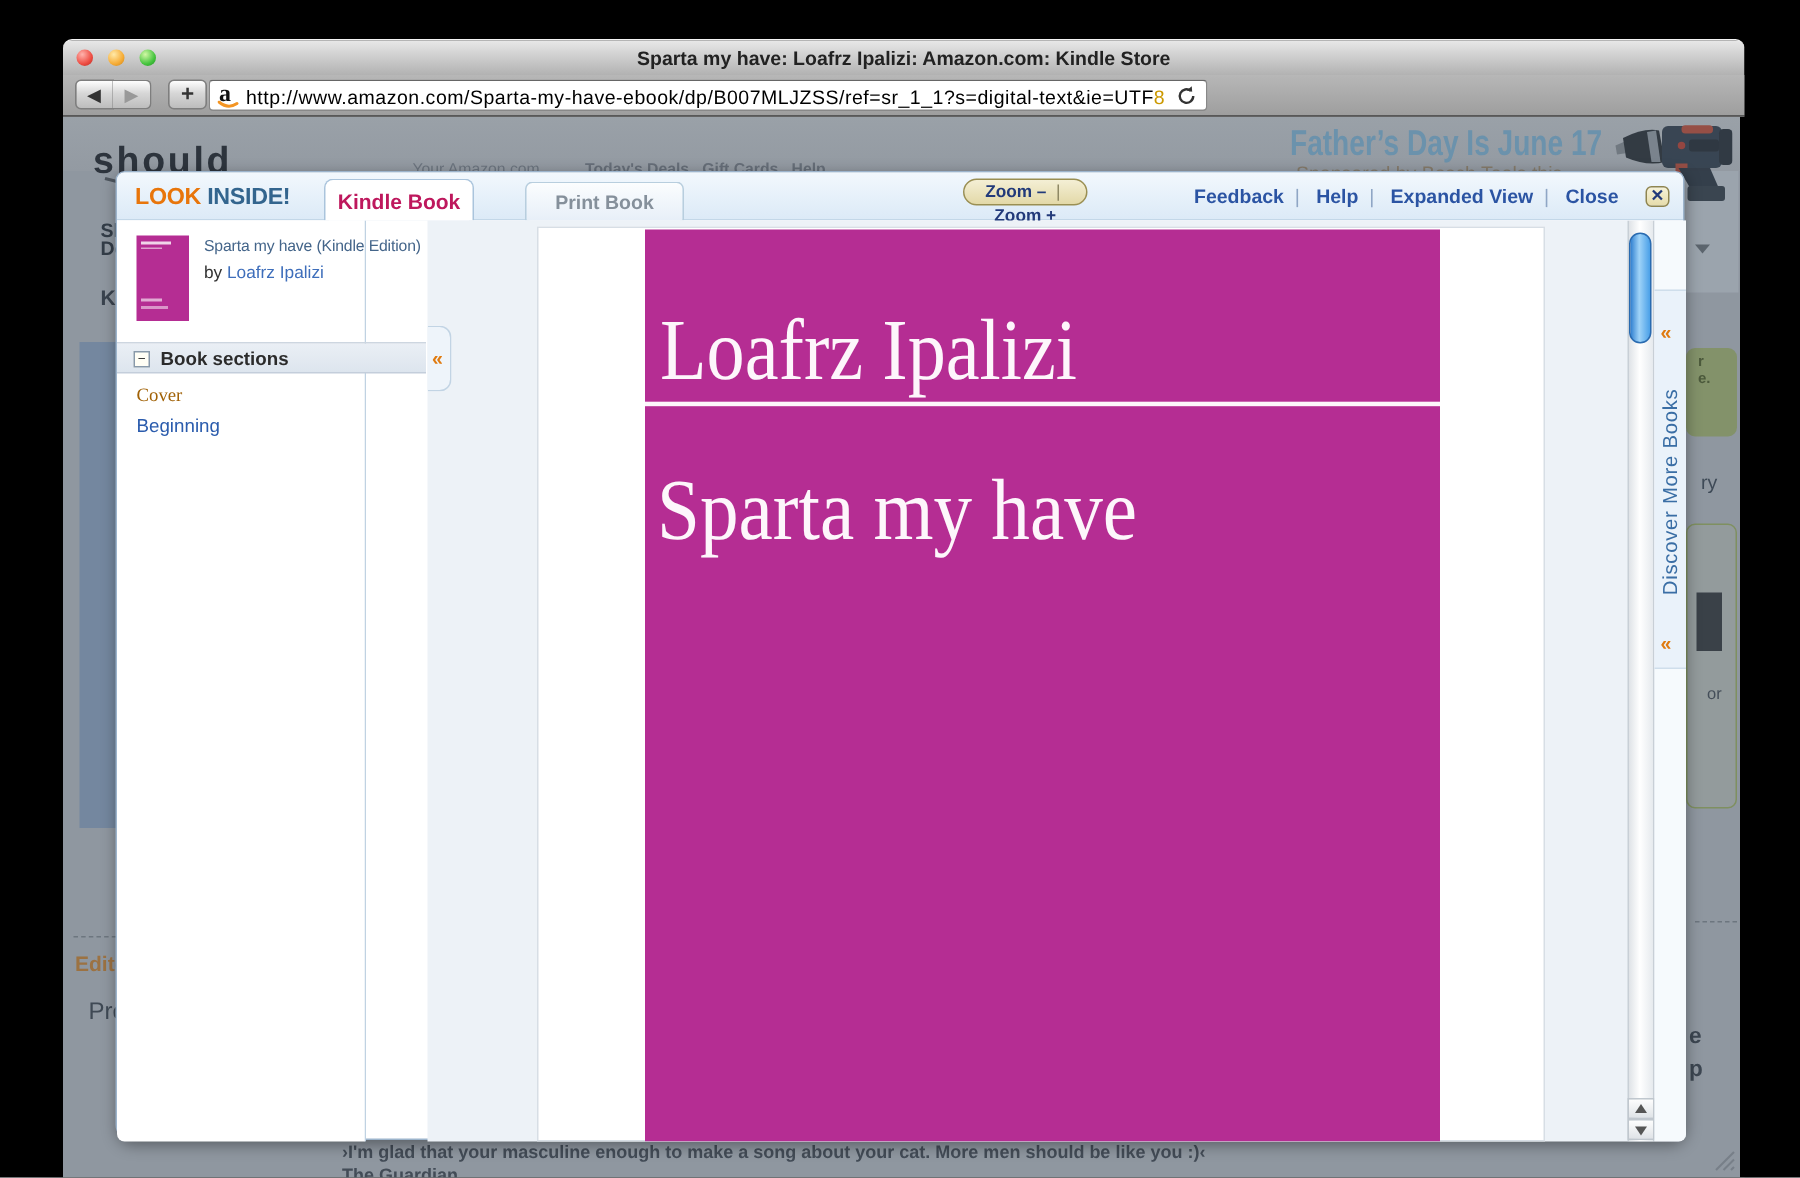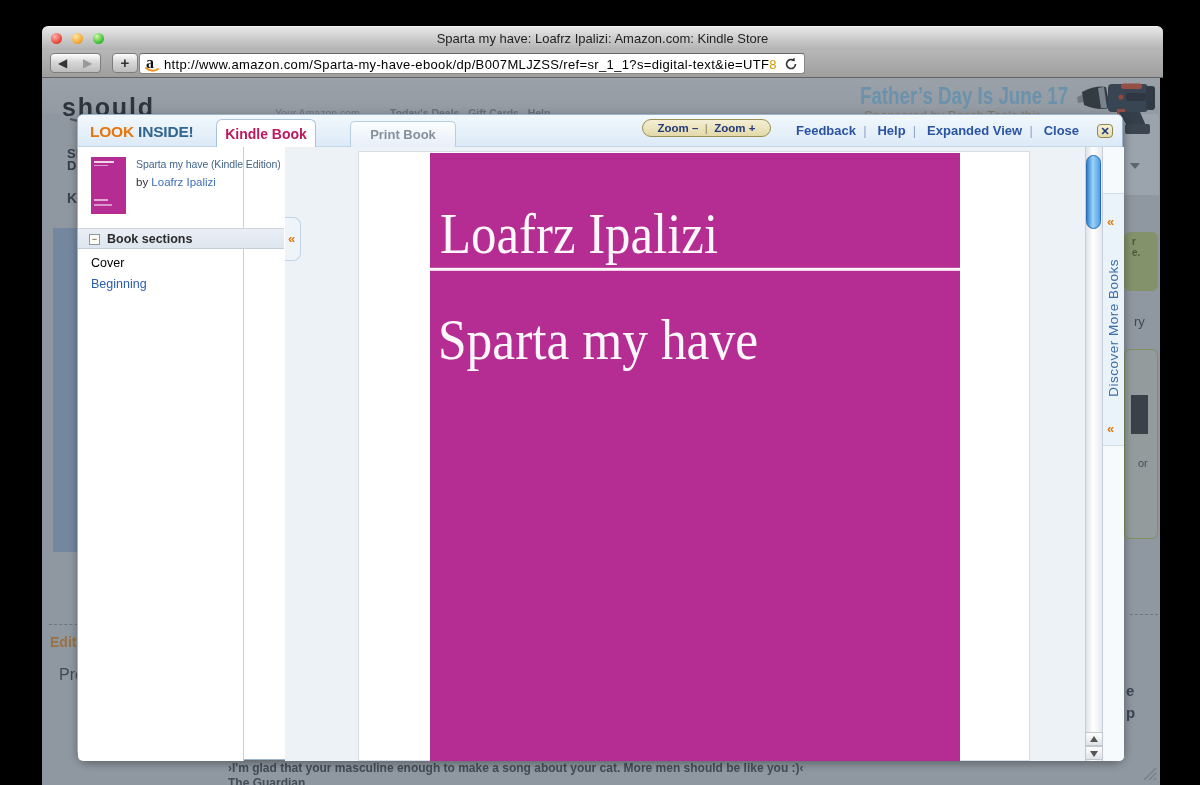--- a/index.html
+++ b/index.html
@@ -2,21 +2,21 @@
 <html><head>
 <meta charset="utf-8">
 <style>
 html,body{margin:0;padding:0;}
 body{width:1200px;height:785px;background:#000;position:relative;overflow:hidden;
      font-family:"Liberation Sans",sans-serif;}
 #win{position:absolute;left:42px;top:26px;width:1121px;height:759px;border-radius:6px 6px 0 0;
      box-shadow:0 10px 40px rgba(0,0,0,.8);}
 #titlebar{position:absolute;left:0;top:0;width:100%;height:24px;border-radius:6px 6px 0 0;
   background:linear-gradient(#e8e8e8,#cfcfcf 45%,#b2b2b2);border-top:1px solid #f4f4f4;box-sizing:border-box;}
-#title{position:absolute;left:0;right:0;top:4px;text-align:center;font-size:13px;font-weight:normal;color:#222;}
+#title{position:absolute;left:0;right:0;top:4px;text-align:center;font-size:13px;font-weight:bold;color:#222;}
 .tl{position:absolute;top:6px;width:11px;height:11px;border-radius:50%;}
 #toolbar{position:absolute;left:0;top:24px;width:100%;height:28px;
   background:linear-gradient(#b7b7b7,#9e9e9e);border-bottom:1px solid #636363;box-sizing:border-box;}
 .tbtn{position:absolute;top:3px;height:20px;background:linear-gradient(#fefefe,#d7d7d7 45%,#bdbdbd);
   border:1px solid #7e7e7e;box-sizing:border-box;}
 #urlfield{position:absolute;left:97px;top:3px;width:666px;height:21px;background:#fff;
   border:1px solid #888;border-top-color:#666;border-radius:3px;box-sizing:border-box;}
 #searchfield{position:absolute;left:778px;top:3px;width:336px;height:21px;background:#fff;
   border:1px solid #888;border-top-color:#666;border-radius:11px;box-sizing:border-box;}
 #page{position:absolute;left:0;top:52px;width:1118px;height:707px;background:#8f97a0;overflow:hidden;}
@@ -102,37 +102,37 @@
     <div style="position:absolute;left:1084px;top:626px;font-size:15px;font-weight:bold;color:#3d4752;">p</div>
     <svg style="position:absolute;left:1100px;top:688px;" width="16" height="16">
         <path d="M14 2 L2 14 M14 7 L7 14 M14 12 L12 14" stroke="#777f88" stroke-width="1.4"></path>
       </svg>
   </div>
   <div id="modal">
     <div id="mhead">
       <div style="position:absolute;left:12px;top:8px;font-size:15.5px;font-weight:bold;letter-spacing:-0.2px;"><span style="color:#e8750a;">LOOK</span> <span style="color:#33658e;">INSIDE!</span></div>
       <div class="tab" style="left:138px;top:4px;width:100px;height:28px;background:#fff;border:1px solid #aac4dc;border-bottom:none;border-radius:6px 6px 0 0;font-size:14px;color:#be185d;line-height:28px;text-align:center;">Kindle Book</div>
       <div class="tab" style="left:272px;top:6px;width:106px;height:26px;background:linear-gradient(#fbfdfe,#e7eff8);border:1px solid #b8cede;border-bottom:none;border-radius:5px 5px 0 0;font-size:13px;color:#85909b;line-height:26px;">Print Book</div>
-      <div style="position:absolute;left:564px;top:4px;width:129px;height:18px;background:linear-gradient(#f4efd5,#e3d9a8);border:1px solid #9a8f53;border-radius:9px;box-sizing:border-box;text-align:center;font-size:11.5px;font-weight:bold;color:#223a7a;line-height:16px;">Zoom – &nbsp;<span style="color:#8a835f;font-weight:normal;">|</span>&nbsp; Zoom +</div>
+      <div style="position:absolute;left:564px;top:4px;width:83px;height:18px;background:linear-gradient(#f4efd5,#e3d9a8);border:1px solid #9a8f53;border-radius:9px;box-sizing:border-box;text-align:center;font-size:11.5px;font-weight:bold;color:#223a7a;line-height:16px;">Zoom – &nbsp;<span style="color:#8a835f;font-weight:normal;">|</span>&nbsp; Zoom +</div>
       <div style="position:absolute;left:718px;top:8px;font-size:13px;font-weight:bold;color:#2b54a3;text-align:right;">Feedback&nbsp;&nbsp;<span style="font-weight:normal;color:#8fa6c5;">|</span>&nbsp;&nbsp;&nbsp;Help&nbsp;&nbsp;<span style="font-weight:normal;color:#8fa6c5;">|</span>&nbsp;&nbsp;&nbsp;Expanded View&nbsp;&nbsp;<span style="font-weight:normal;color:#8fa6c5;">|</span>&nbsp;&nbsp;&nbsp;Close</div>
       <div style="position:absolute;left:1019px;top:9px;width:16px;height:14px;background:linear-gradient(#f6f2d8,#e6dcab);border:1px solid #8f8550;border-radius:4px;box-sizing:border-box;text-align:center;font-size:11px;font-weight:bold;color:#223a7a;line-height:12px;">✕</div>
     </div>
     <div id="sidebar">
       <div style="position:absolute;left:13px;top:10px;width:35px;height:57px;background:#b52d93;"></div>
       <div style="position:absolute;left:16px;top:14px;width:20px;height:1.6px;background:rgba(255,255,255,.8);"></div>
       <div style="position:absolute;left:16px;top:18px;width:14px;height:1.4px;background:rgba(255,255,255,.55);"></div>
       <div style="position:absolute;left:16px;top:52px;width:14px;height:1.5px;background:rgba(255,255,255,.6);"></div>
       <div style="position:absolute;left:16px;top:57px;width:18px;height:1.5px;background:rgba(255,255,255,.5);"></div>
       <div style="position:absolute;left:58px;top:11px;font-size:10.5px;letter-spacing:-0.1px;color:#44658a;white-space:nowrap;">Sparta my have (Kindle Edition)</div>
       <div style="position:absolute;left:58px;top:29px;font-size:11.5px;color:#333;">by <span style="color:#3e6ebb;">Loafrz Ipalizi</span></div>
       <div style="position:absolute;left:0;top:81px;width:206px;height:21px;background:linear-gradient(#eaeff5,#dde5ee);border-top:1px solid #cdd6e0;border-bottom:1px solid #c4cedb;box-sizing:border-box;">
         <span style="position:absolute;left:11px;top:5px;width:11px;height:11px;background:#fffef5;border:1px solid #8899aa;box-sizing:border-box;font-size:9px;line-height:8px;text-align:center;color:#333;">−</span>
         <span style="position:absolute;left:29px;top:3px;font-size:12.5px;font-weight:bold;color:#2b2b2b;">Book sections</span>
       </div>
-      <div style="position:absolute;left:13px;top:109px;font-size:12.5px;color:#000000;">Cover</div>
+      <div style="position:absolute;left:13px;top:109px;font-size:12.5px;color:#a16207;font-family:Liberation Serif, serif;">Cover</div>
       <div style="position:absolute;left:13px;top:130px;font-size:12.5px;color:#2b5cad;">Beginning</div>
     </div>
     <div style="position:absolute;left:207px;top:102px;width:16px;height:44px;background:#eef4fa;border:1px solid #c2d4e4;border-left:none;border-radius:0 8px 8px 0;box-sizing:border-box;z-index:3;">
       <span style="position:absolute;left:3px;top:13px;font-size:13px;font-weight:bold;color:#e07b10;">«</span>
     </div>
     <div id="carea">
       <div style="position:absolute;left:73px;top:4px;width:672px;height:610px;background:#fff;border:1px solid #d7dee5;box-sizing:border-box;"></div>
       <div style="position:absolute;left:145px;top:6px;width:530px;height:608px;background:#b52d93;">
         <svg width="530" height="608">
           <text x="10" y="99.5" font-family="Liberation Serif, serif" font-size="58" fill="#fdf6fb" textLength="278" lengthAdjust="spacingAndGlyphs">Loafrz Ipalizi</text>

